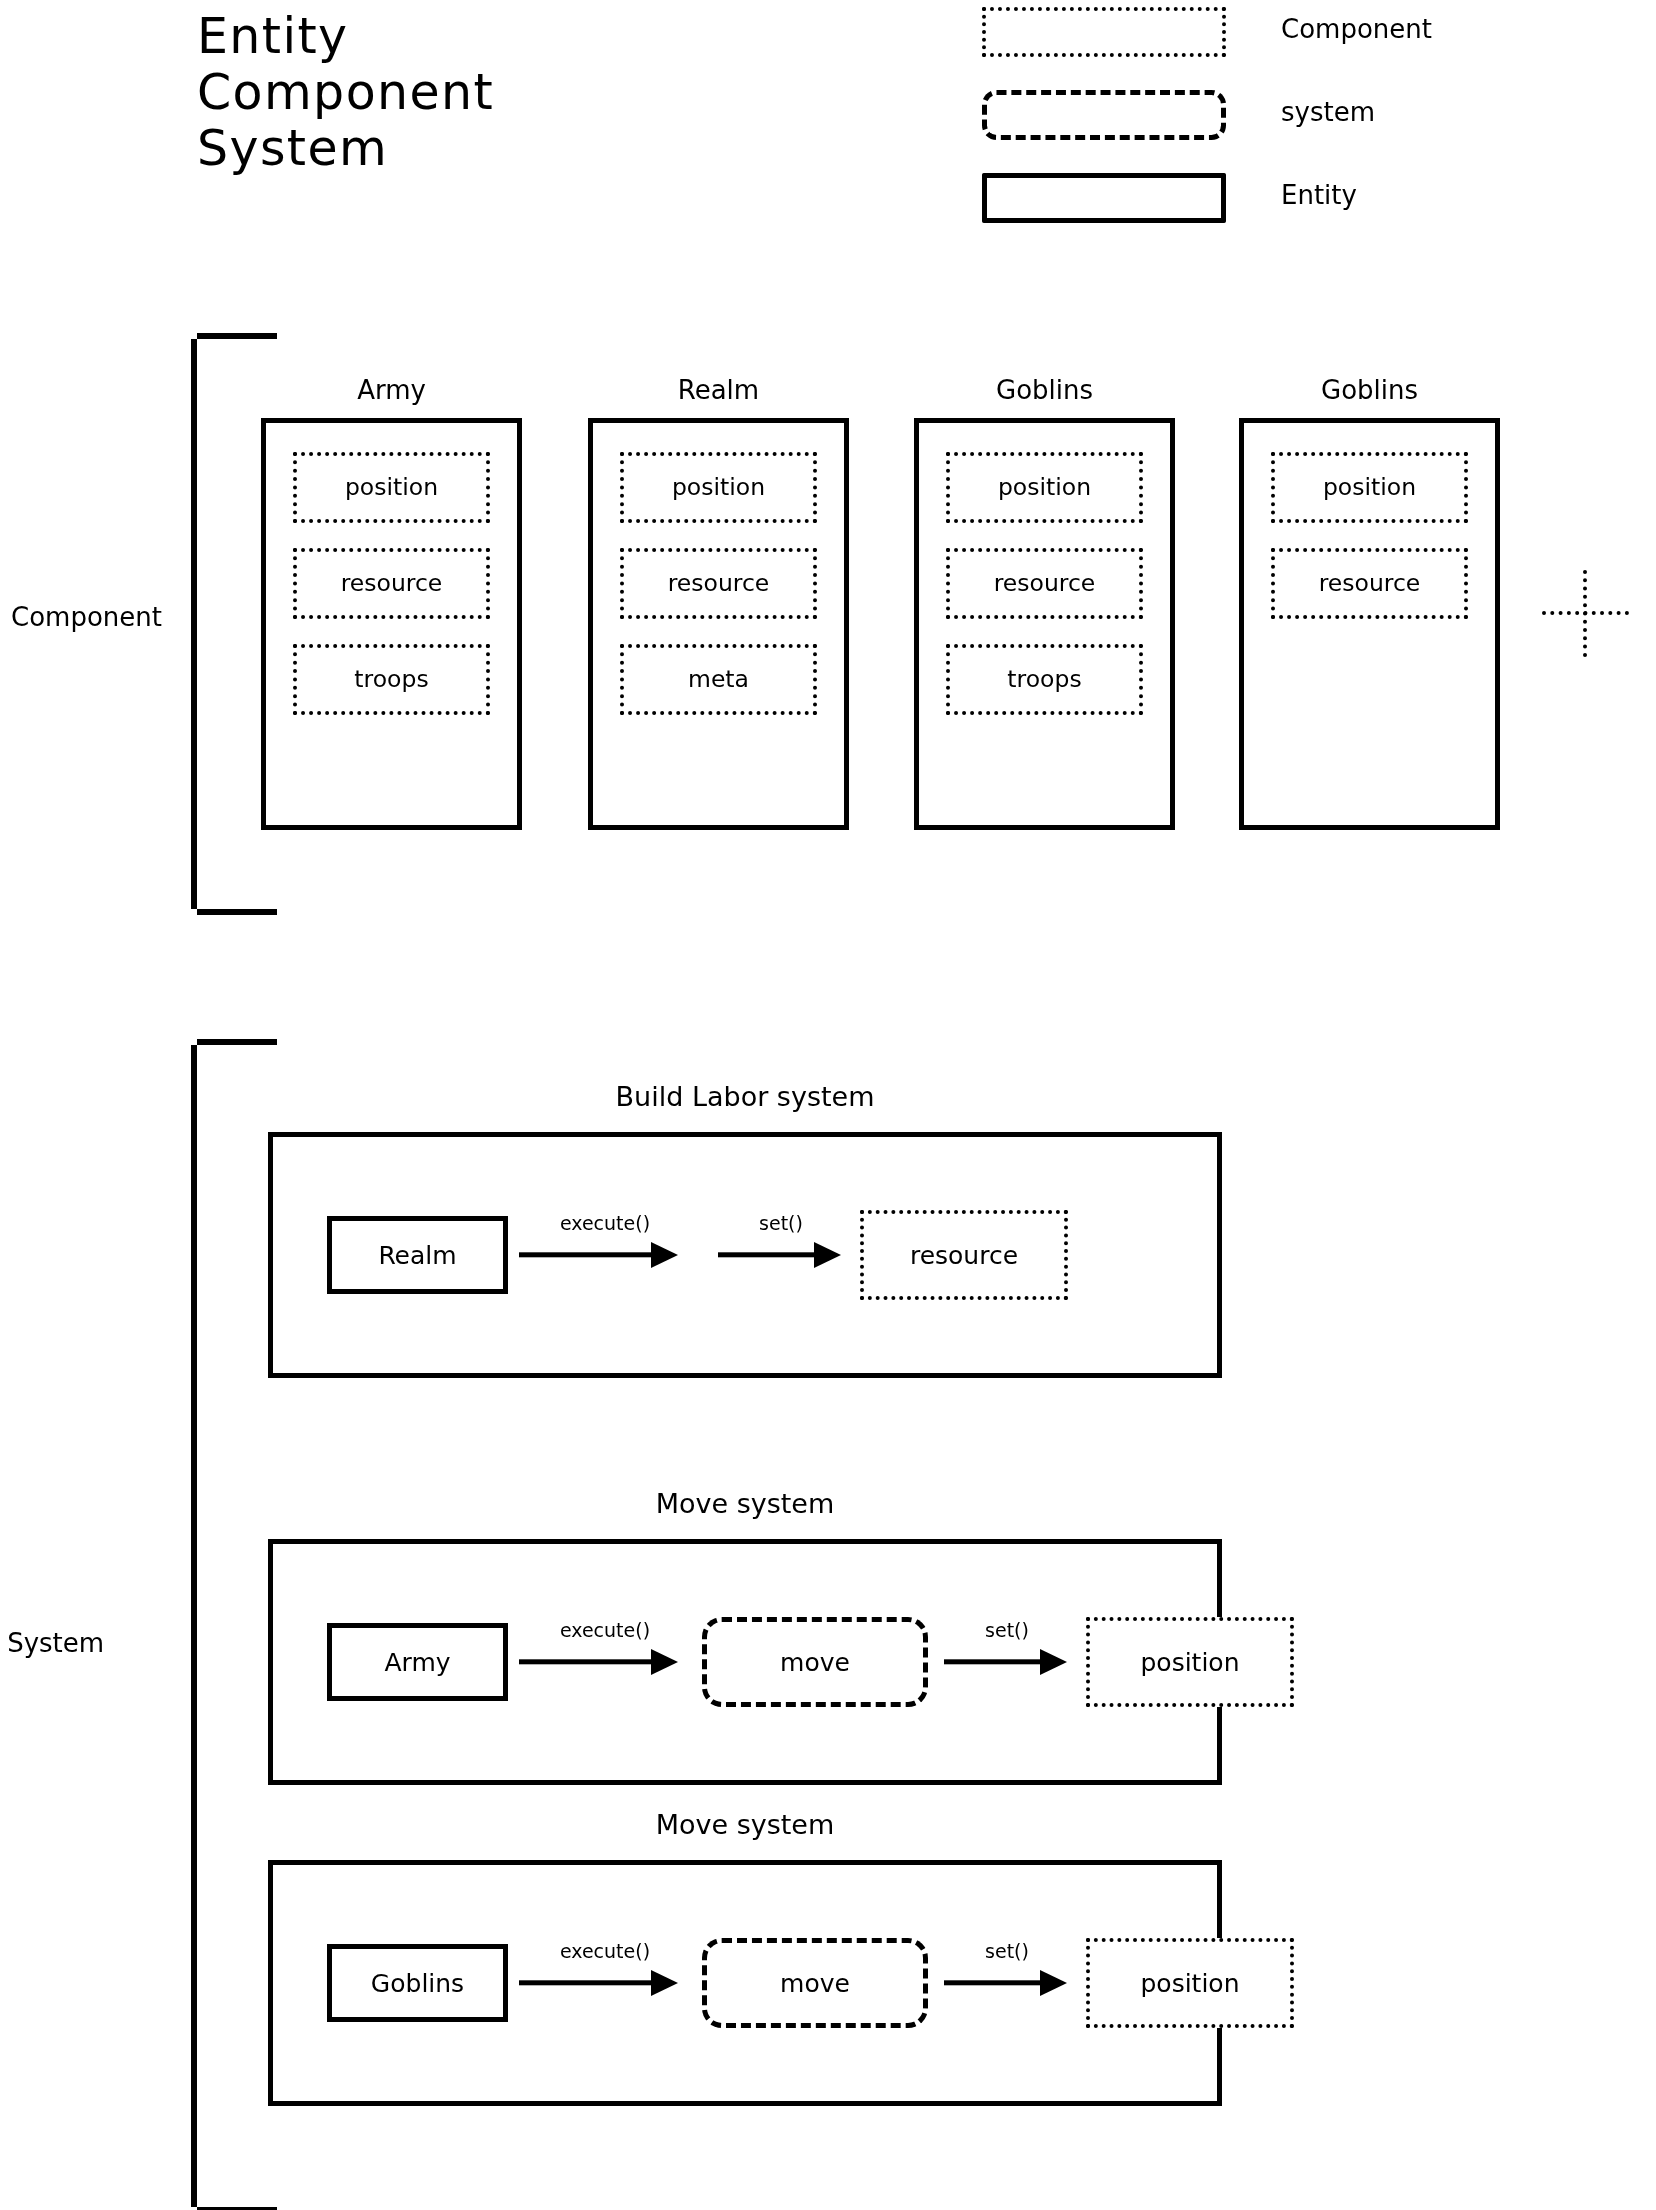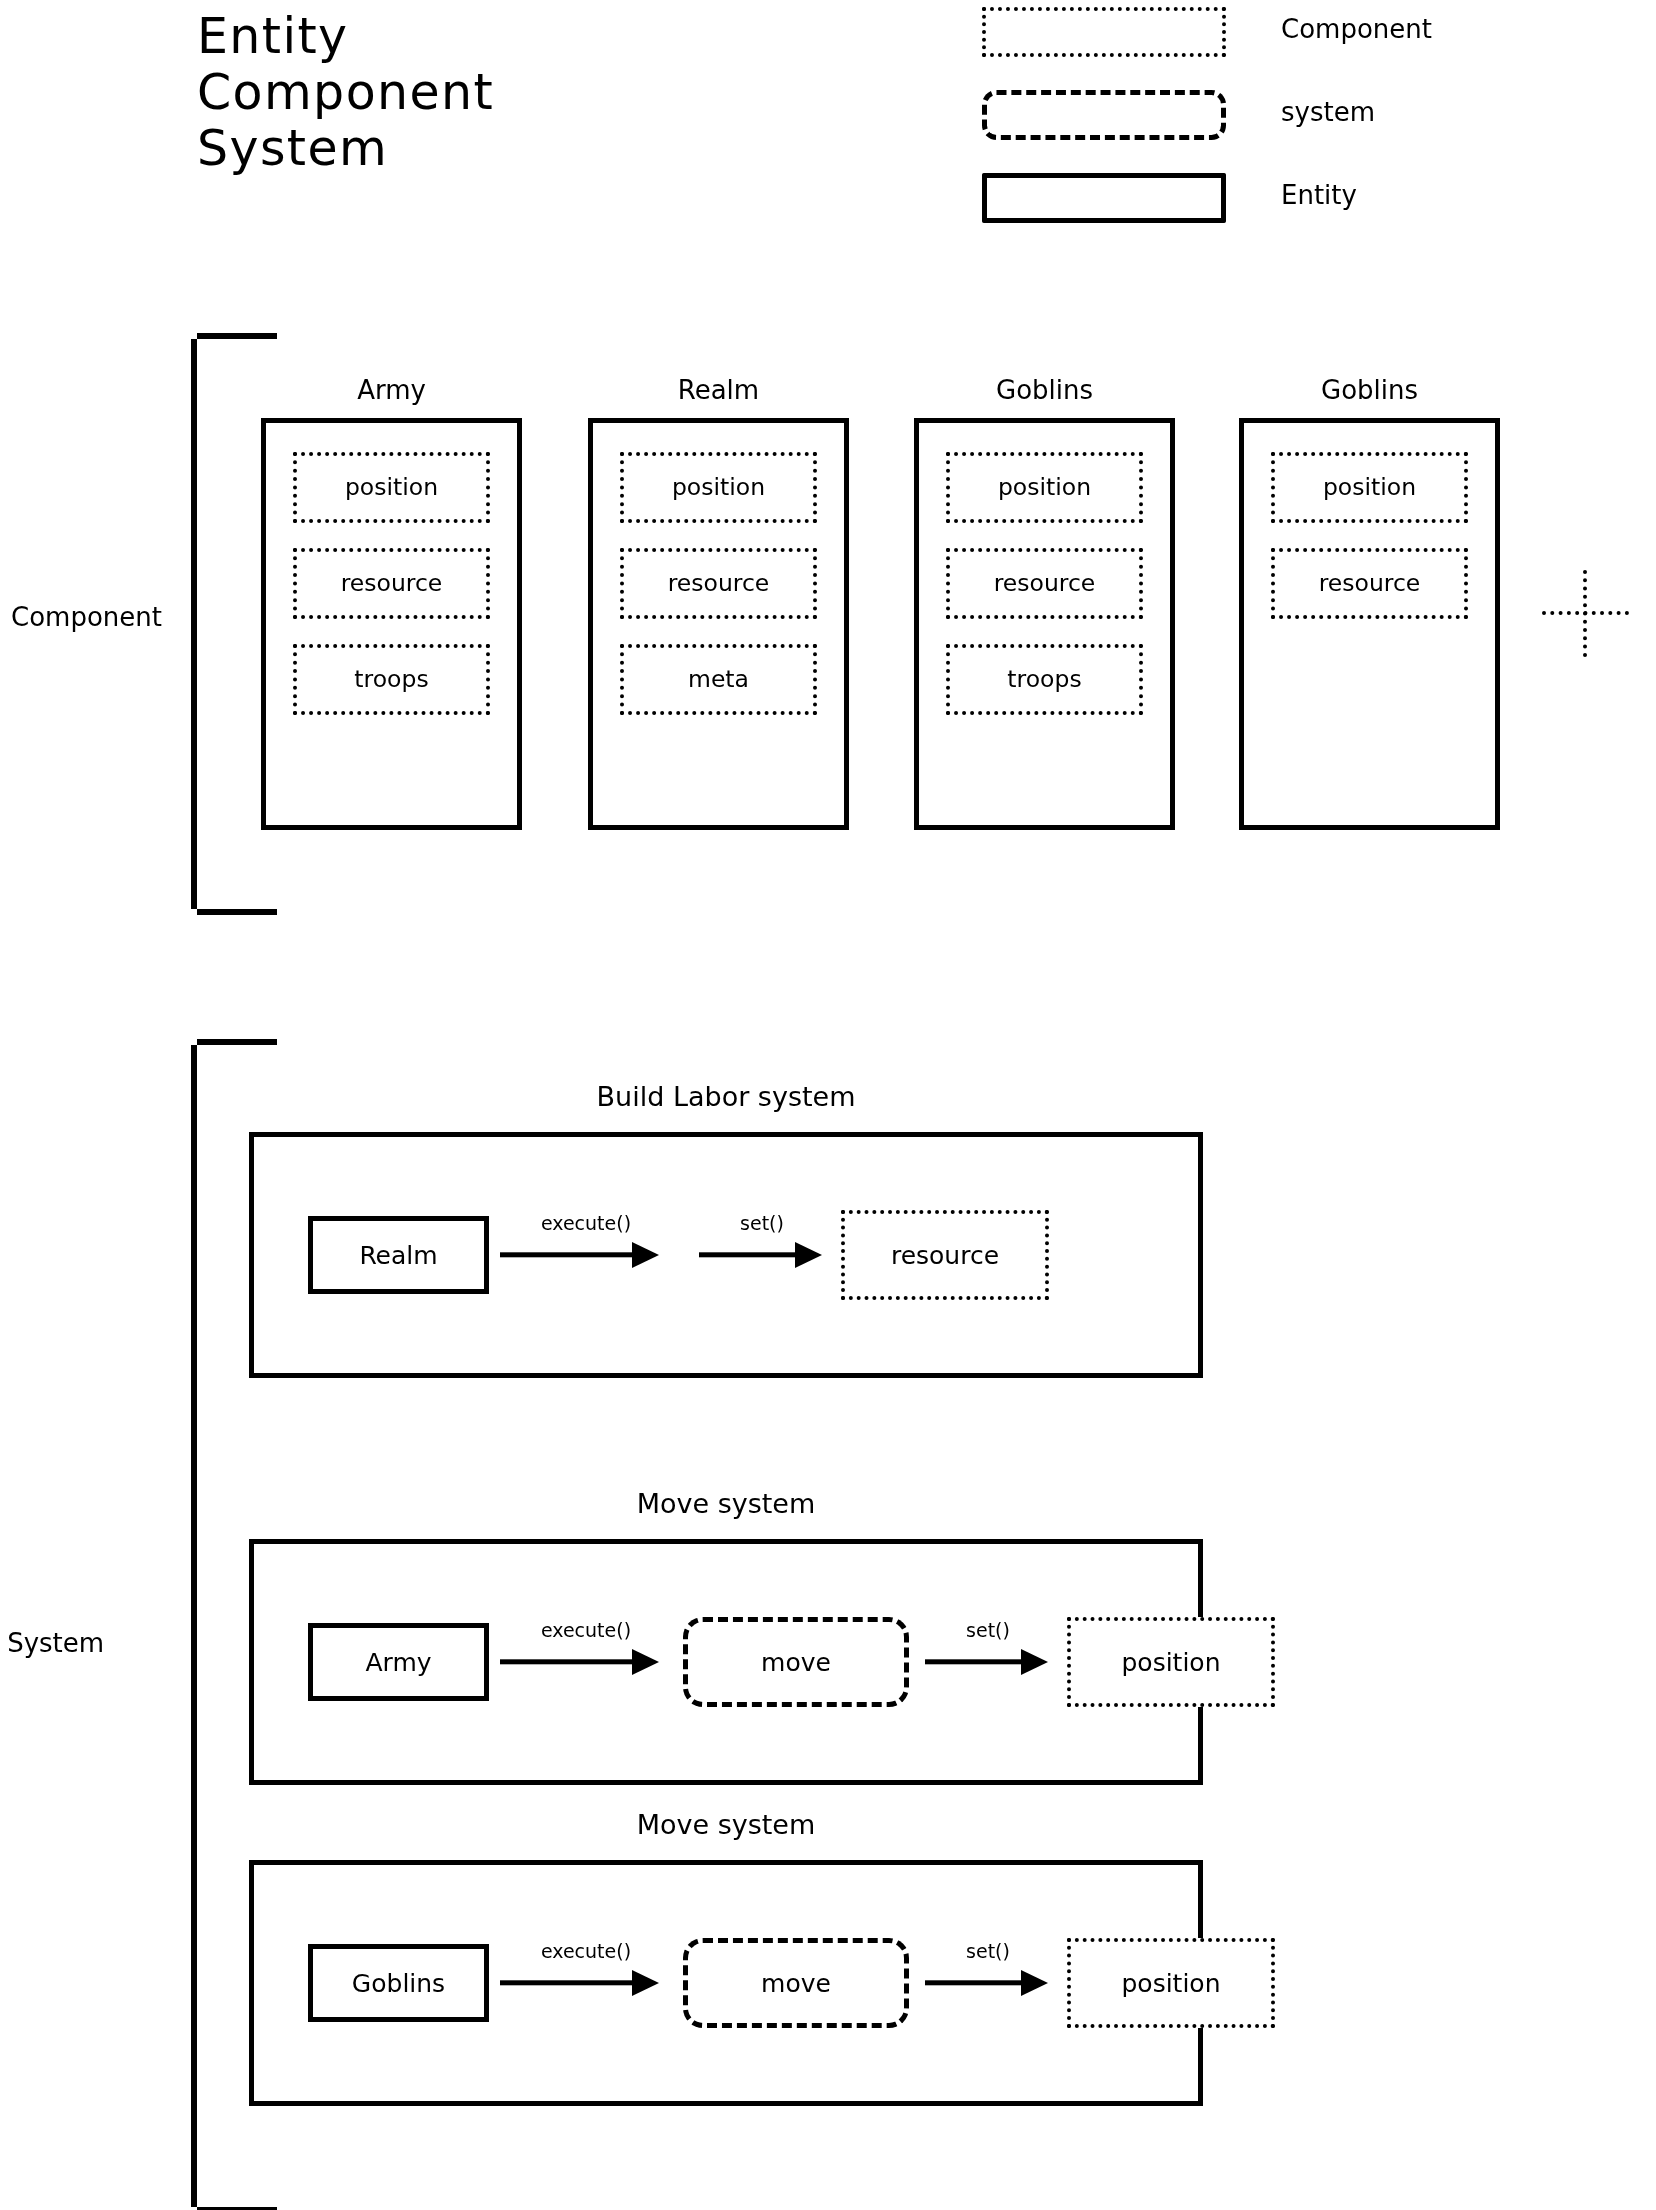--- a/index.html
+++ b/index.html
@@ -58,21 +58,21 @@
     display:flex; align-items:center; justify-content:center;
     font-size:23.5px; background:#fff;
   }
 
   
   #plus-mark{position:absolute; left:1542px; top:570px; width:87px; height:87px;}
   #plus-mark .h{position:absolute; left:0; top:41px; width:87px; border-top:4.5px dotted #000;}
   #plus-mark .v{position:absolute; left:41px; top:0; height:87px; border-left:4.5px dotted #000;}
 
   
-  .system-group{position:absolute; left:249px; width:954px;}
+  .system-group{position:absolute; left:268px; width:954px;}
   .system-title{
     text-align:center; font-size:27px; margin-bottom:20px; white-space:nowrap;
   }
   .system-box{
     border:5.4px solid #000; box-sizing:border-box; height:246px; background:#fff;
     display:flex; align-items:center;
     padding-left:54px; padding-right:36px;
   }
   .sys-entity{
     border:5.4px solid #000; box-sizing:border-box;

